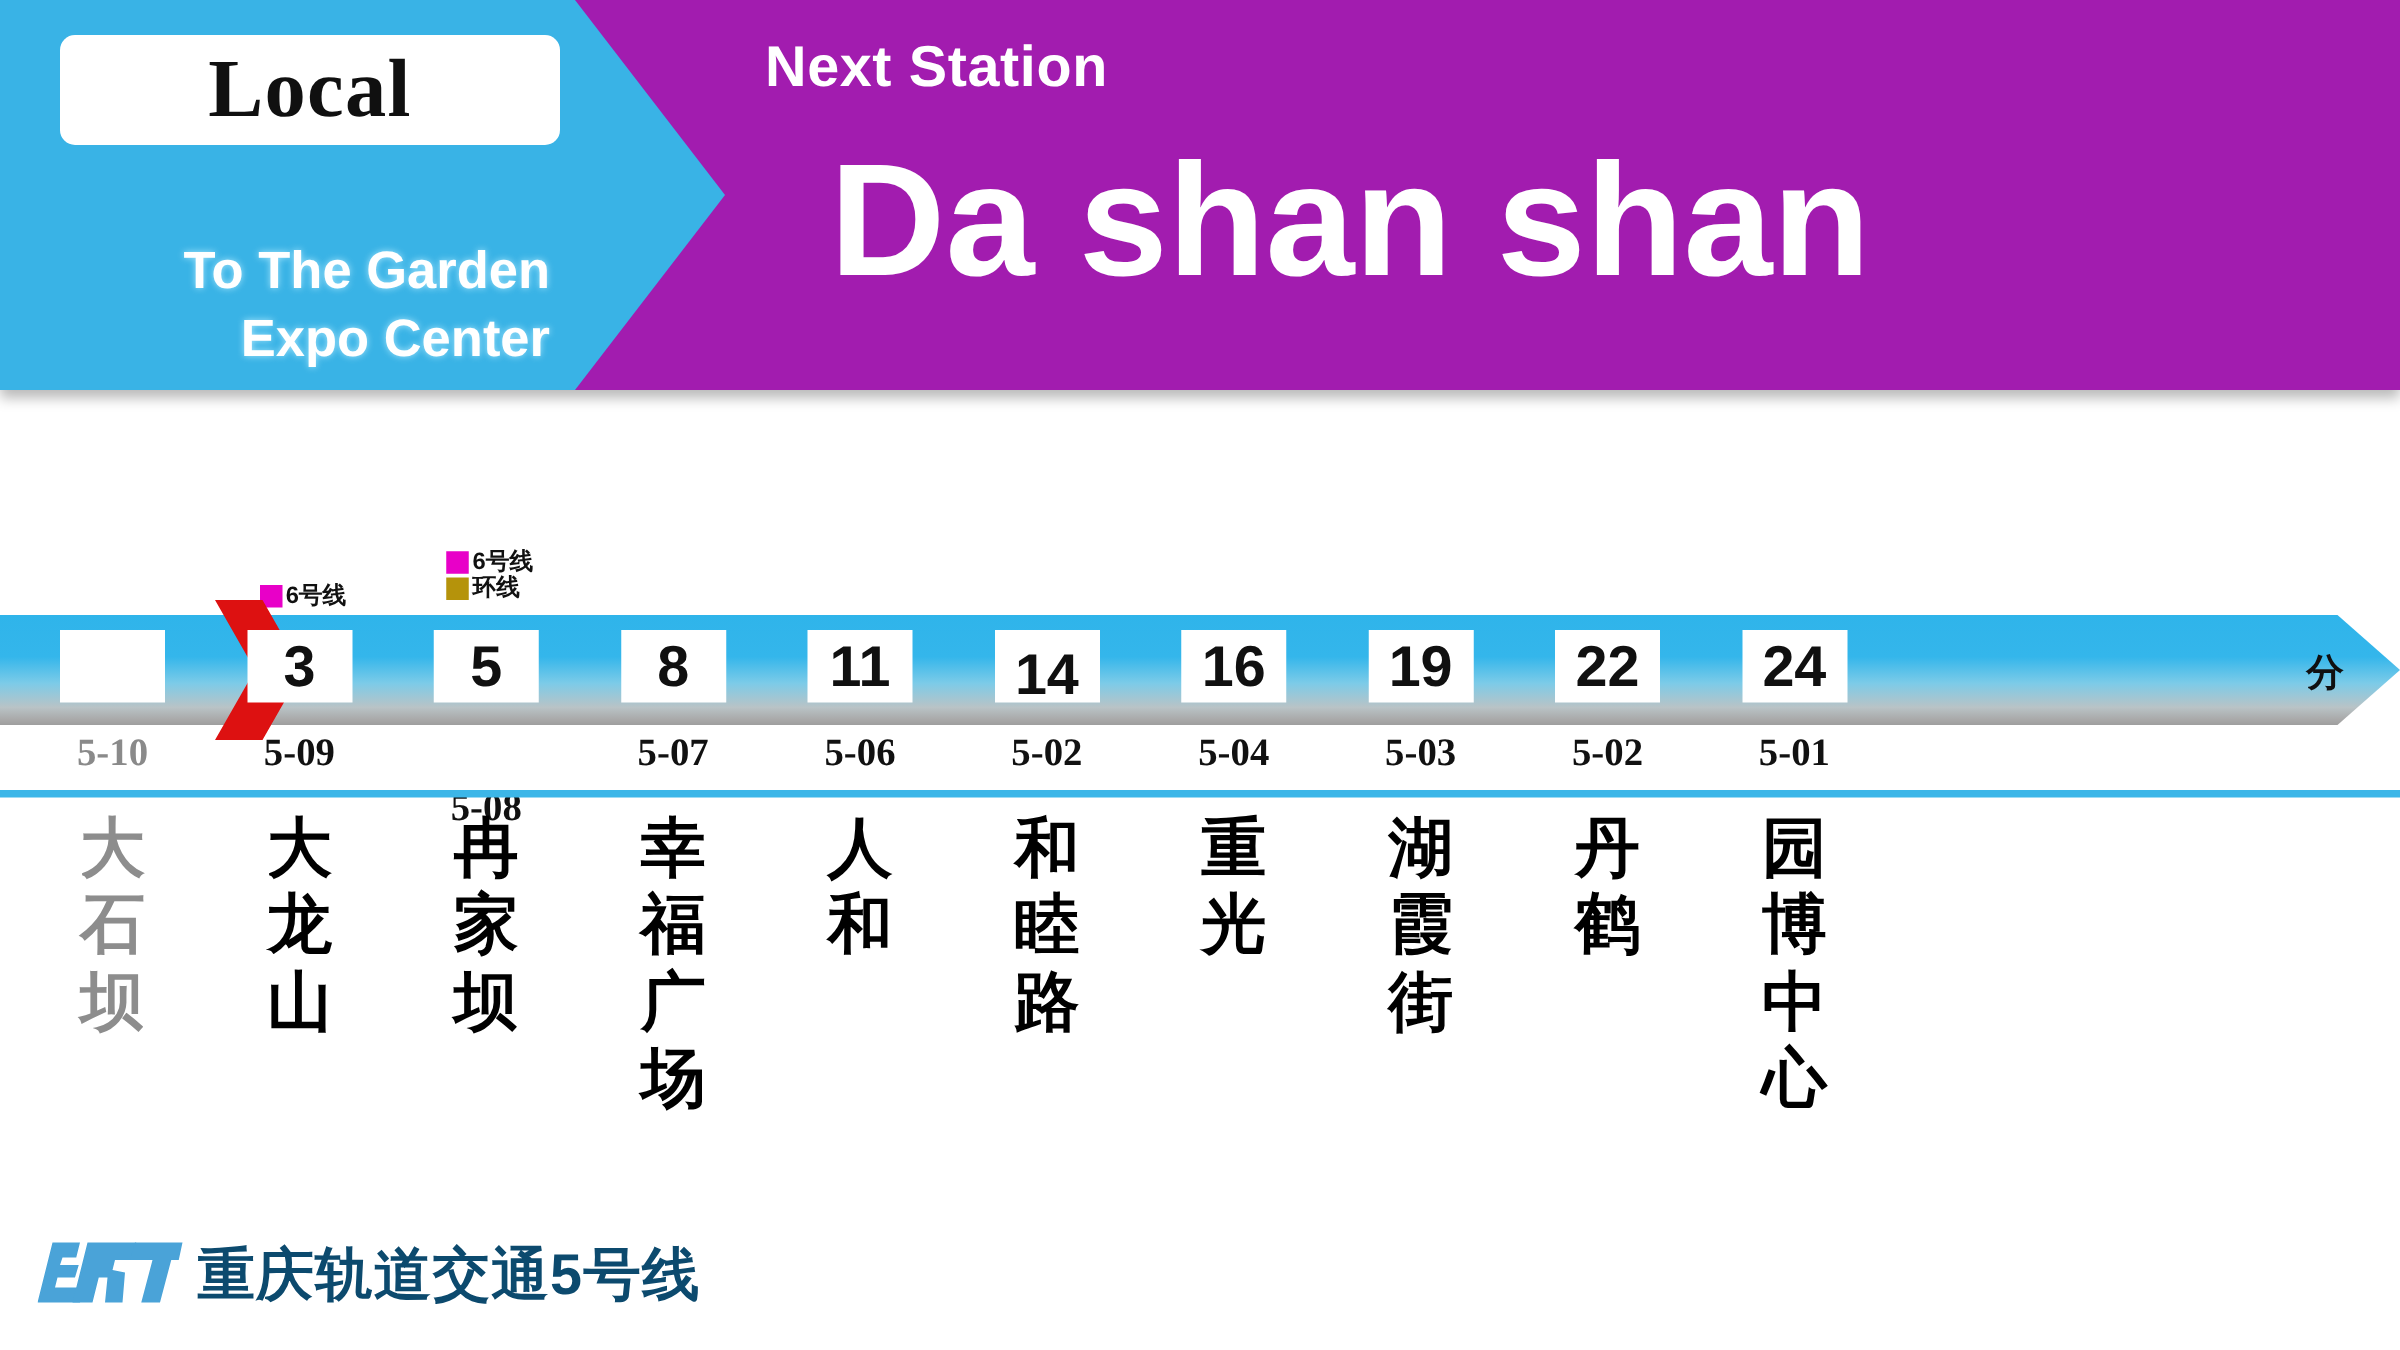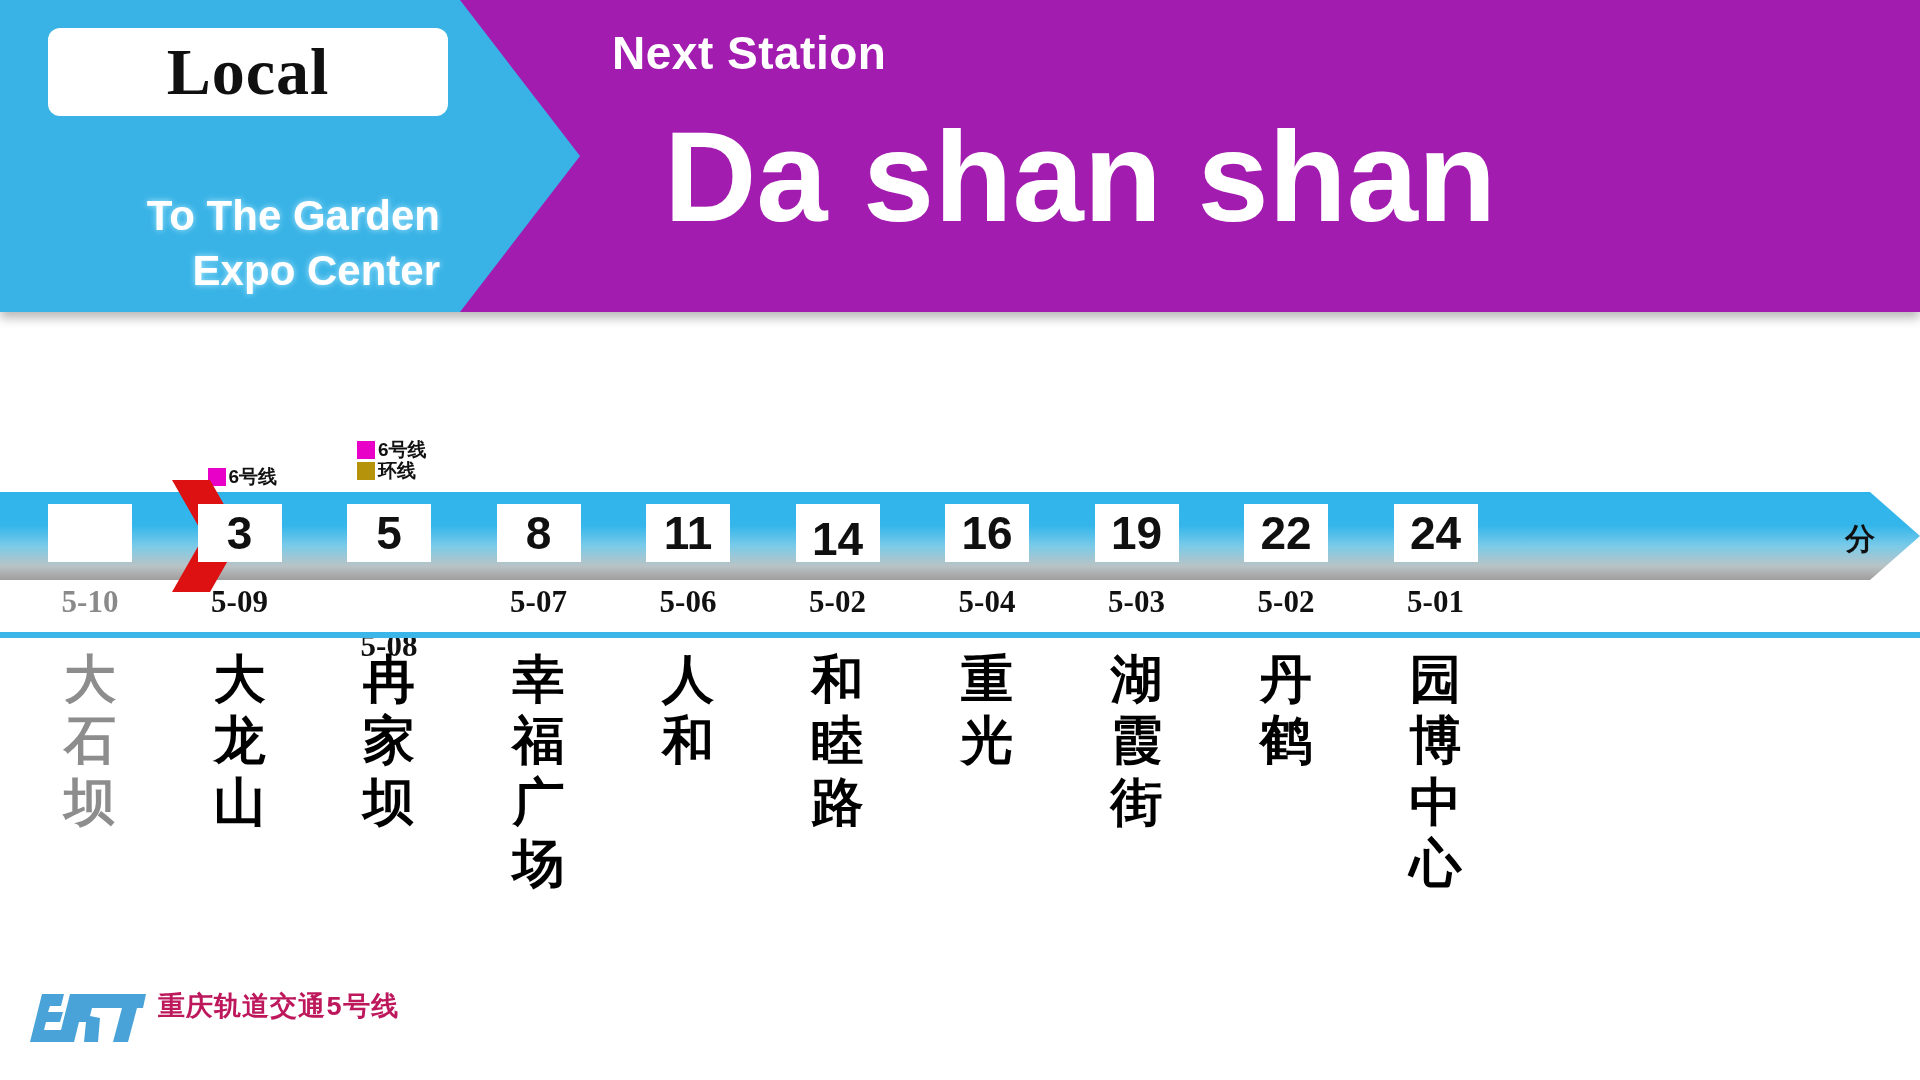--- a/index.html
+++ b/index.html
@@ -156,22 +156,22 @@
     letter-spacing: 0;
   }
   .station-name span { display: block; }
   .station-name.passed { color: #8d8d8d; }
 
   
   .footer { position: absolute; left: 0; bottom: 12px; width: 1920px; height: 86px; }
   .logo-mark { position: absolute; left: 30px; top: 8px; width: 120px; height: 56px; }
   .logo-text {
     position: absolute; left: 158px; top: 12px;
-    font-family: Liberation Mono, monospace;
-    font-size: 27px; font-weight: bold; color: #be185d;
+    font-family: Liberation Sans, sans-serif;
+    font-size: 46px; font-weight: bold; color: #0c4a6e;
     letter-spacing: 1px; line-height: 1.1;
   }
 </style>
 </head>
 <body>
 
 <div id="root">
 
   <div class="header">
     <div class="header-arrow"></div>

